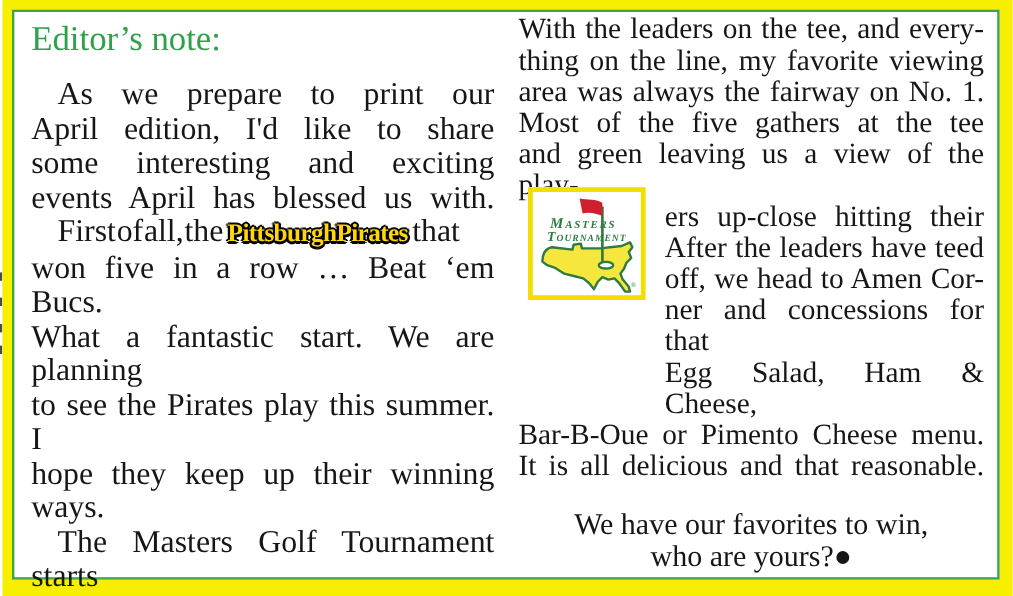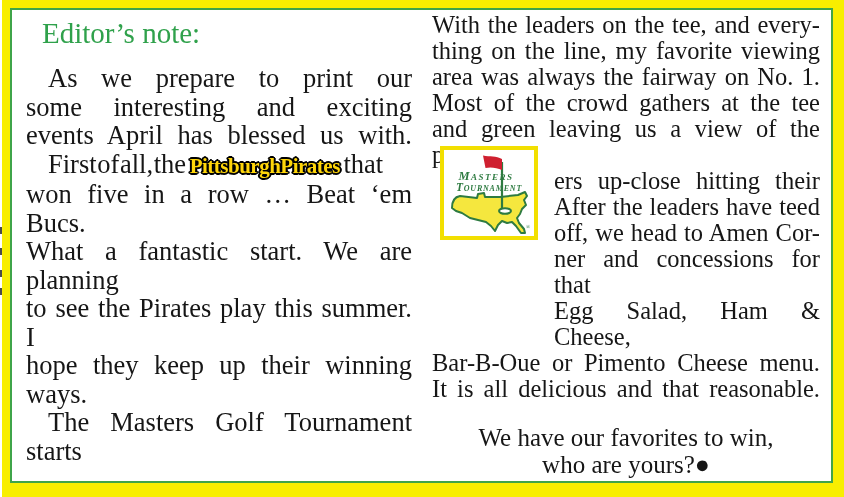--- a/index.html
+++ b/index.html
@@ -11,42 +11,42 @@
          border-style:solid;border-color:#f8ee00;border-width:8px 11px 14px 8px;
          background:#ffffff;}
   .inner{width:100%;height:100%;box-sizing:border-box;
          border:2px solid #3fa44a;padding:2px 6px 0 14px;position:relative;}
 
   .cols{display:flex;}
   .col-left{width:386px;margin-right:20px;}
   .col-right{width:388px;position:relative;}
 
   .title{font-size:29px;line-height:34px;color:#2fa14b;font-weight:400;
-         margin:4px 0 14px 16px;}
+         margin:4px 0 14px 0;}
 
   
   .jl{font-size:26.5px;line-height:28.5px;text-align:justify;text-align-last:justify;
       white-space:normal;}
   .jr{font-size:24.5px;line-height:26px;text-align:justify;text-align-last:justify;}
   .para{}
   .para:first-of-type{margin-top:0;}
   .indent{text-indent:22px;}
   .ind{padding-left:122px;}
 
   .tightline{white-space:nowrap;text-align:left;text-align-last:auto;
              word-spacing:-6px;}
   .pirates{font-weight:700;font-size:21px;color:#ffd60a;letter-spacing:-0.5px;
            word-spacing:0;padding:0 3px;
            text-shadow:2px 0 0 #000,-2px 0 0 #000,0 2px 0 #000,0 -2px 0 #000,
                        1.4px 1.4px 0 #000,-1.4px -1.4px 0 #000,
                        1.4px -1.4px 0 #000,-1.4px 1.4px 0 #000;}
 
   .closing{margin-top:22px;text-align:center;font-size:25px;line-height:27px;}
 
-  .logo{position:absolute;left:8px;top:134px;width:90px;height:86px;
+  .logo{position:absolute;left:8px;top:144px;width:90px;height:86px;
         border:4px solid #f2df00;background:#ffffff;}
 
   
   .artifact{position:absolute;left:0;width:2px;height:7px;background:#4a4a4a;}
 </style>
 </head>
 <body>
 
 <div class="artifact" style="top:227px"></div>
 <div class="artifact" style="top:248px"></div>
@@ -55,20 +55,21 @@
 
 <div class="frame">
   <div class="inner">
     <div class="cols">
 
       <div class="col-left">
         <div class="title">Editor’s note:</div>
 
         <div class="para">
           <div class="jl indent">As we prepare to print our</div>
+          <div class="jl">April edition, I'd like to share</div>
           <div class="jl">some interesting and exciting</div>
           <div class="jl">events April has blessed us with.</div>
         </div>
 
         <div class="para">
           <div class="jl tightline indent"><span>First of all, the </span><span class="pirates">PittsburghPirates</span><span> that</span></div>
           <div class="jl">won five in a row … Beat ‘em Bucs.</div>
           <div class="jl">What a fantastic start. We are planning</div>
           <div class="jl">to see the Pirates play this summer. I</div>
           <div class="jl">hope they keep up their winning ways.</div>
@@ -77,21 +78,21 @@
         <div class="para">
           <div class="jl indent">The Masters Golf Tournament starts</div>
 
         </div>
       </div>
 
       <div class="col-right">
         <div class="jr">With the leaders on the tee, and every-</div>
         <div class="jr">thing on the line, my favorite viewing</div>
         <div class="jr">area was always the fairway on No. 1.</div>
-        <div class="jr">Most of the crowd gathers at the tee</div>
+        <div class="jr">Most of the five gathers at the tee</div>
         <div class="jr">and green leaving us a view of the play-</div>
 
         <div class="jr ind">ers up-close hitting their</div>
         <div class="jr ind">After the leaders have teed</div>
         <div class="jr ind">off, we head to Amen Cor-</div>
         <div class="jr ind">ner and concessions for that</div>
         <div class="jr ind">Egg Salad, Ham &amp; Cheese,</div>
 
         <div class="jr">Bar-B-Oue or Pimento Cheese menu.</div>
         <div class="jr">It is all delicious and that reasonable.</div>

